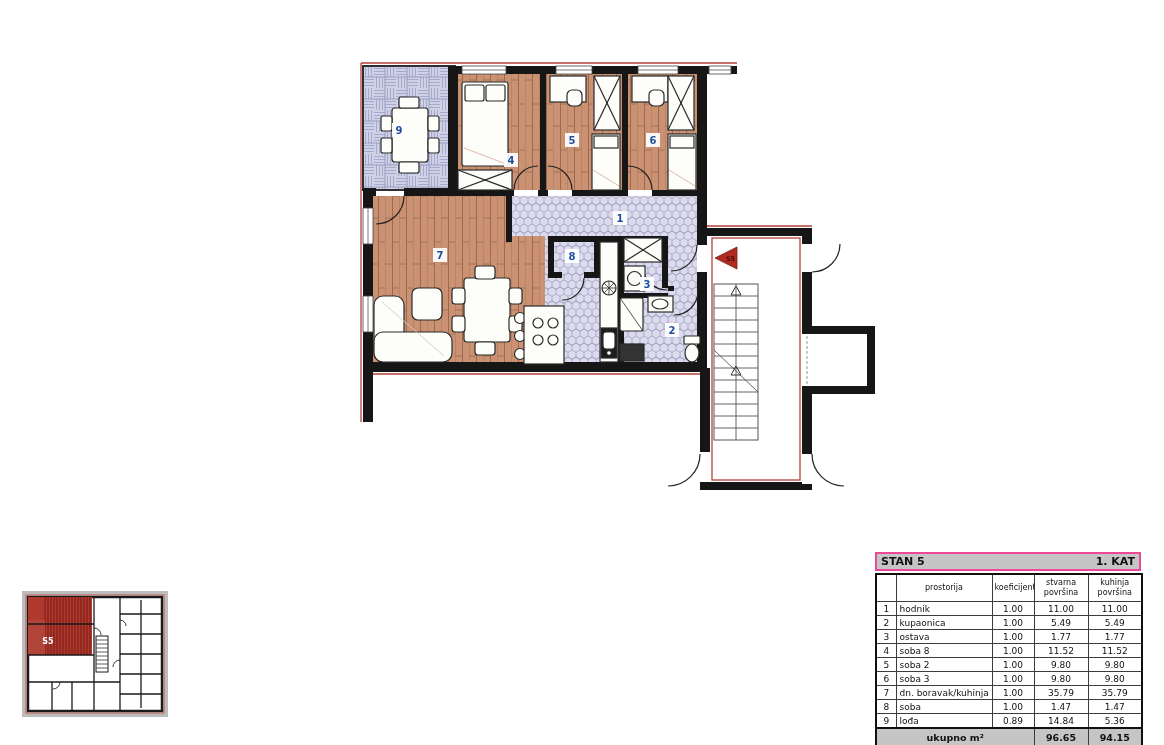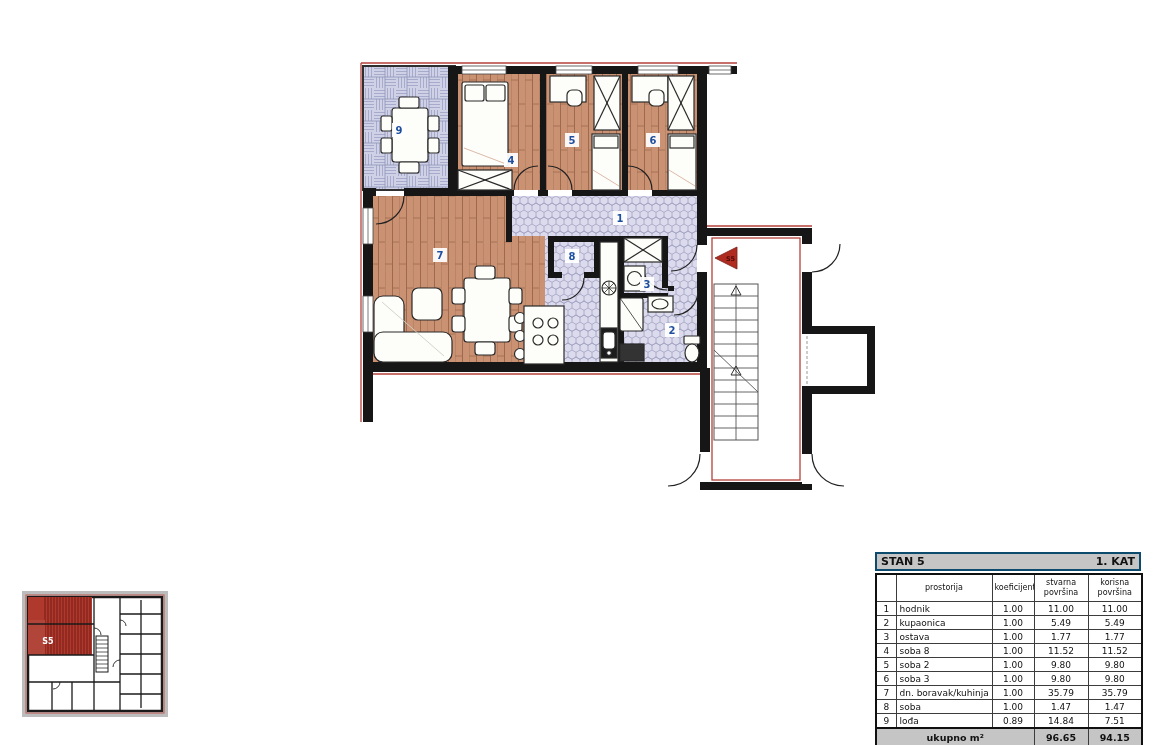--- a/index.html
+++ b/index.html
@@ -1,21 +1,21 @@
 <!DOCTYPE html>
 <html><head>
 <meta charset="utf-8">
 <style>
   html,body{margin:0;padding:0;background:#fff;}
   #root{position:relative;width:1164px;height:745px;background:#ffffff;overflow:hidden;
         font-family:"DejaVu Sans","Liberation Sans",sans-serif;color:#111;}
   #plan-svg{position:absolute;left:0;top:0;}
   
   .title-bar{position:absolute;left:875px;top:552px;width:266px;height:19px;box-sizing:border-box;
-             background:#c5c5c5;border:2px solid #0c4a6e;display:flex;justify-content:space-between;
+             background:#c5c5c5;border:2px solid #ec4899;display:flex;justify-content:space-between;
              align-items:center;padding:0 4px;font-weight:bold;font-size:11px;}
   .unit-table{position:absolute;left:875px;top:573px;width:266px;border-collapse:collapse;
               table-layout:fixed;background:#fff;border:2px solid #101010;}
   .unit-table td{border:1px solid #3c3c3c;font-size:9px;padding:0 2px;height:13px;
                  overflow:hidden;white-space:nowrap;}
   .unit-table .hd td{font-size:8px;height:26px;text-align:center;vertical-align:middle;
                      line-height:1.2;white-space:normal;}
   .unit-table .c{text-align:center;}
   .unit-table .n{text-align:left;padding-left:3px;}
   .unit-table .ft td{background:#c5c5c5;font-weight:bold;border-top:2px solid #101010;
@@ -417,21 +417,21 @@
         <col style="width:42px">
     <col style="width:54px">
         <col style="width:54px">
   </colgroup>
   <tbody>
   <tr class="hd">
     <td></td>
     <td>prostorija</td>
     <td>koeficijent</td>
     <td>stvarna površina</td>
-    <td>korisna površina</td>
+    <td>kuhinja površina</td>
   </tr>
   <tr>
     <td class="c">1</td>
     <td class="n">hodnik</td>
     <td class="c">1.00</td>
     <td class="c">11.00</td>
     <td class="c">11.00</td>
   </tr>
   <tr>
     <td class="c">2</td>
@@ -480,21 +480,21 @@
     <td class="n">soba</td>
     <td class="c">1.00</td>
     <td class="c">1.47</td>
     <td class="c">1.47</td>
   </tr>
   <tr>
     <td class="c">9</td>
     <td class="n">lođa</td>
     <td class="c">0.89</td>
     <td class="c">14.84</td>
-    <td class="c">7.51</td>
+    <td class="c">5.36</td>
   </tr>
   <tr class="ft">
     <td colspan="3">ukupno m²</td>
     <td>96.65</td>
     <td>94.15</td>
   </tr>
   </tbody>
 </table>
 
 </div>

